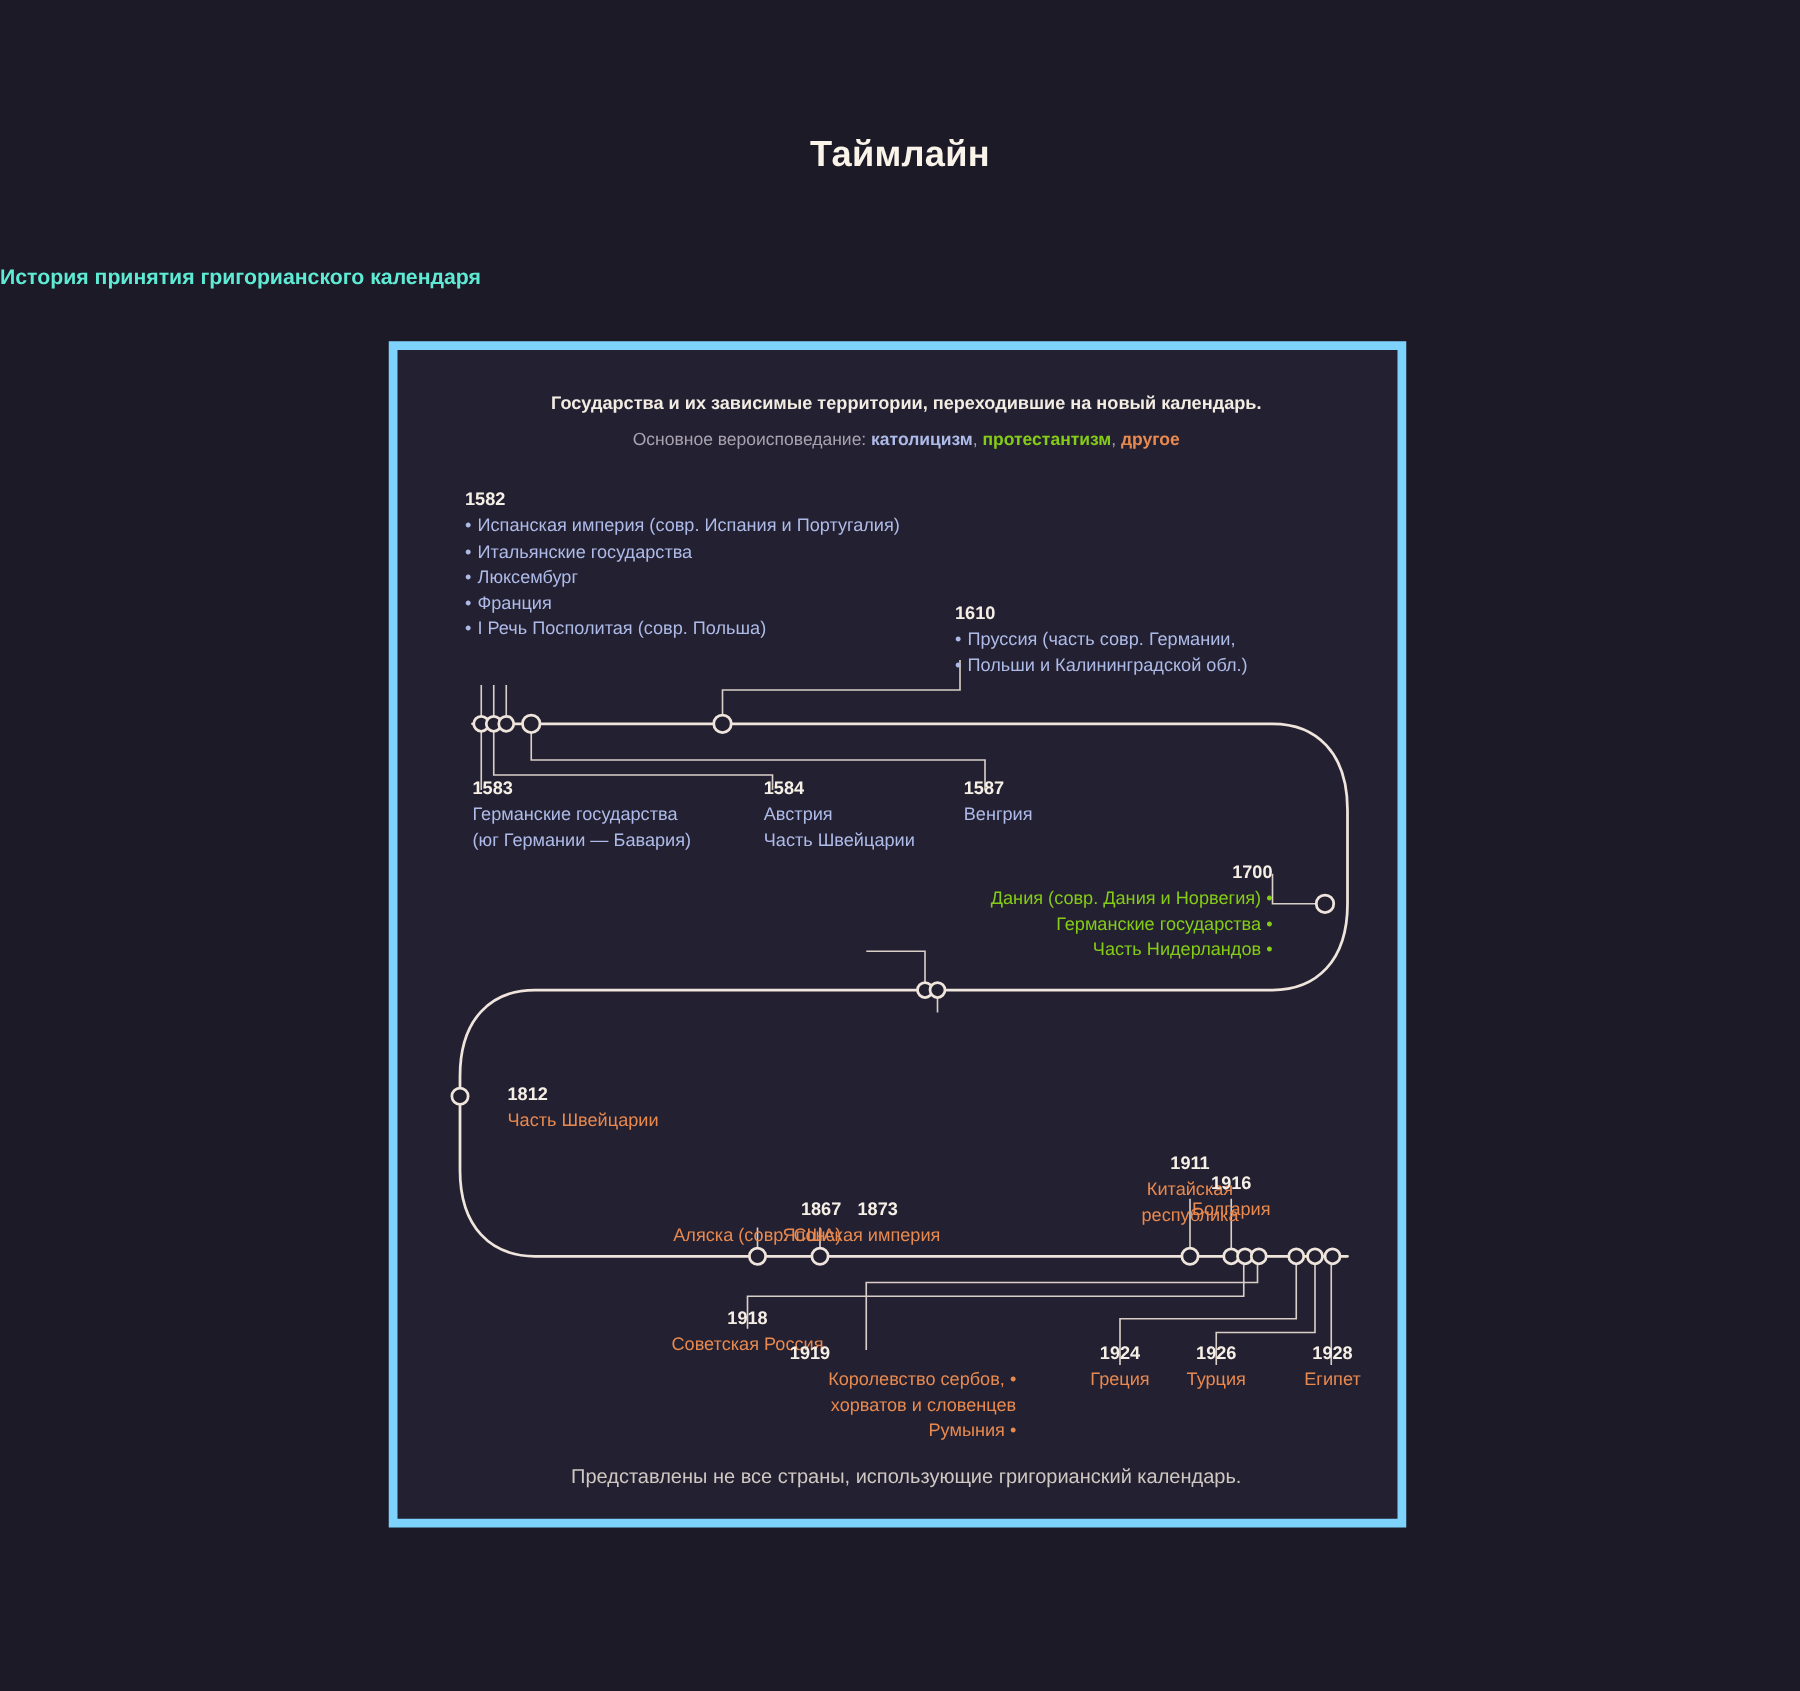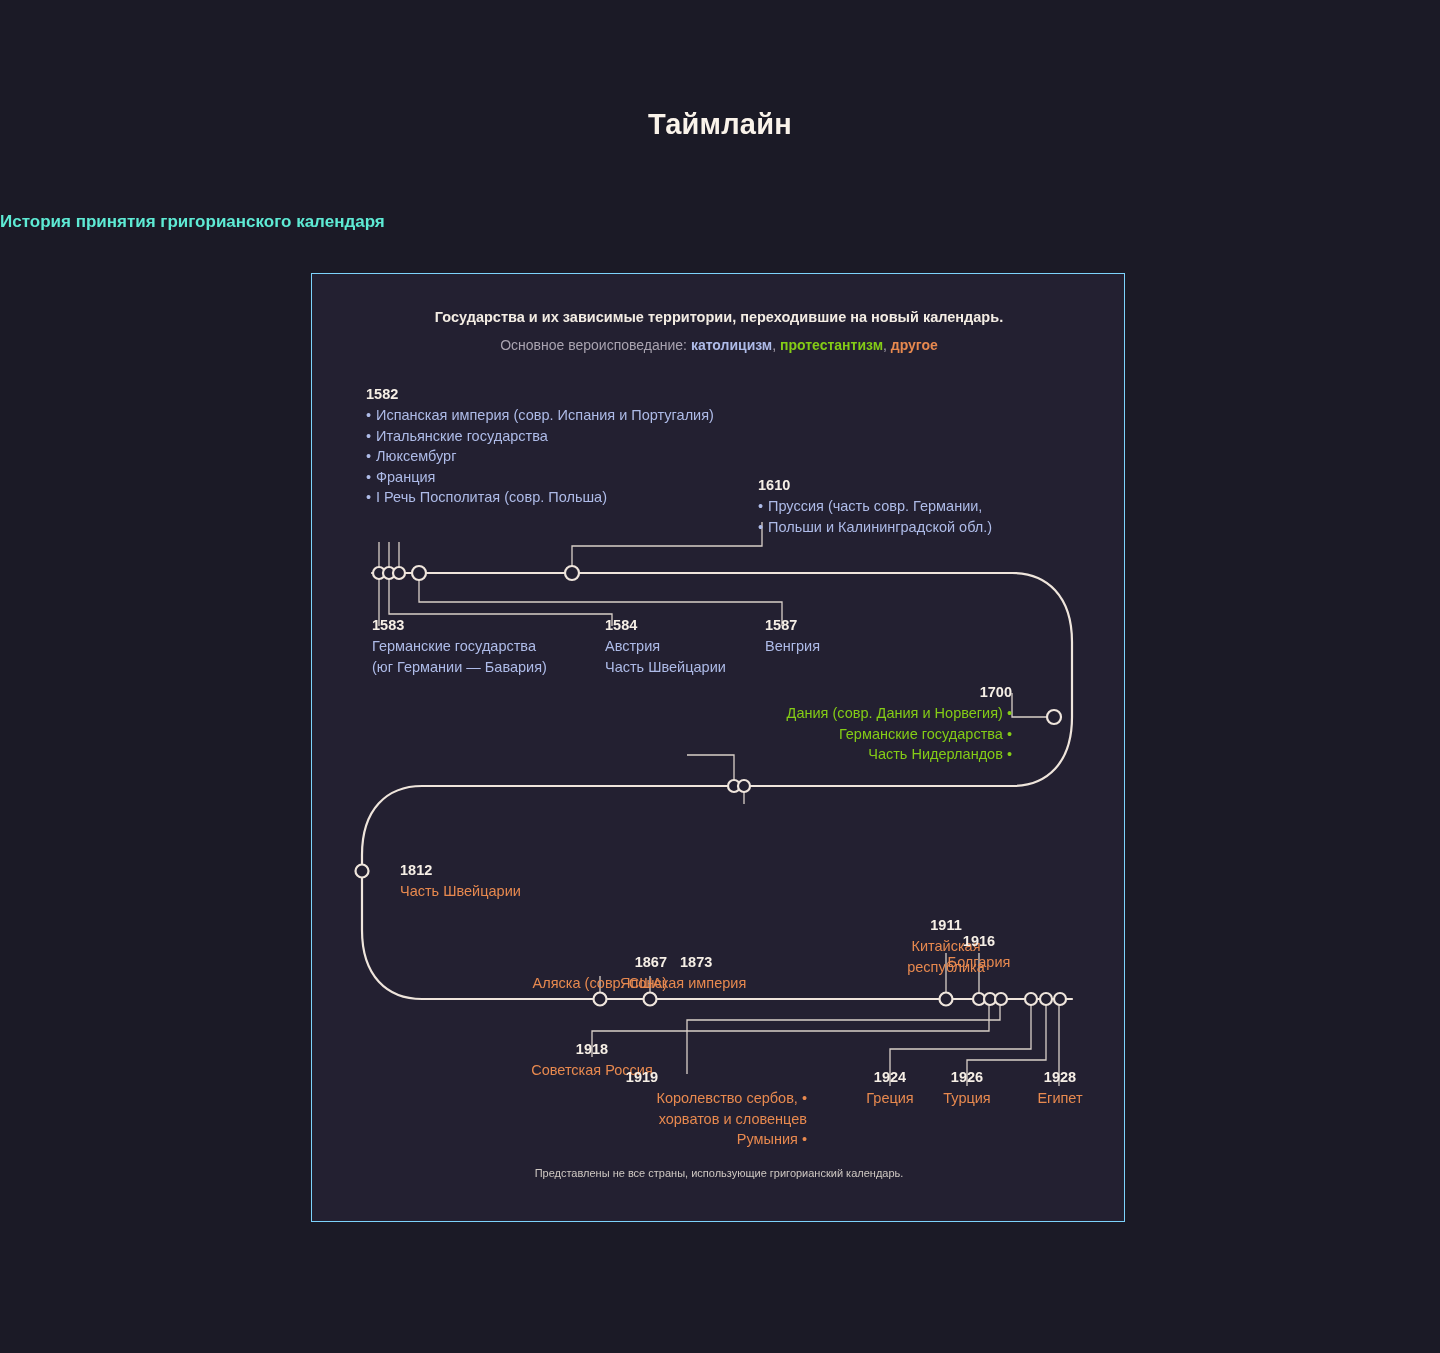--- a/index.html
+++ b/index.html
@@ -18,21 +18,21 @@
     letter-spacing:.2px; color:#faf3ea;
   }
   .page-subtitle{
     position:absolute; left:0; top:212px; width:1340px;
     text-align:left; font-size:17px; font-weight:bold; color:#5eead4;
   }
   .card{
     position:absolute; left:311px; top:273px;
     width:814px; height:949px;
     background:#232031;
-    border:1px solid #7dd3fc;
+    border:7px solid #7dd3fc;
     box-sizing:border-box;
   }
   .card-heading{
     position:absolute; left:0; top:35px; width:814px;
     text-align:center; font-size:14.5px; font-weight:bold; color:#f3ece3;
   }
   .legend{
     position:absolute; left:0; top:63px; width:814px;
     text-align:center; font-size:14px; color:#a9a3b0;
   }
@@ -46,21 +46,21 @@
   .block{position:absolute; font-size:14.5px; line-height:20.5px;}
   .block .yr{font-weight:bold; color:#f6efe6; font-size:14.5px; line-height:21px;}
   .block ul{list-style:none;margin:0;padding:0;}
   .block li{white-space:nowrap;}
   .block li .bl{display:inline-block;width:10px;}
   .right{text-align:right;}
   .center{text-align:center;}
 
   .footnote{
     position:absolute; left:0; top:893px; width:814px;
-    text-align:center; font-size:11px; color:#cfc8c2;
+    text-align:center; font-size:16px; color:#cfc8c2;
   }
 </style>
 </head>
 <body>
 
 <div class="page-title">Таймлайн</div>
 <div class="page-subtitle">История принятия григорианского календаря</div>
 
 <div class="card">
 

